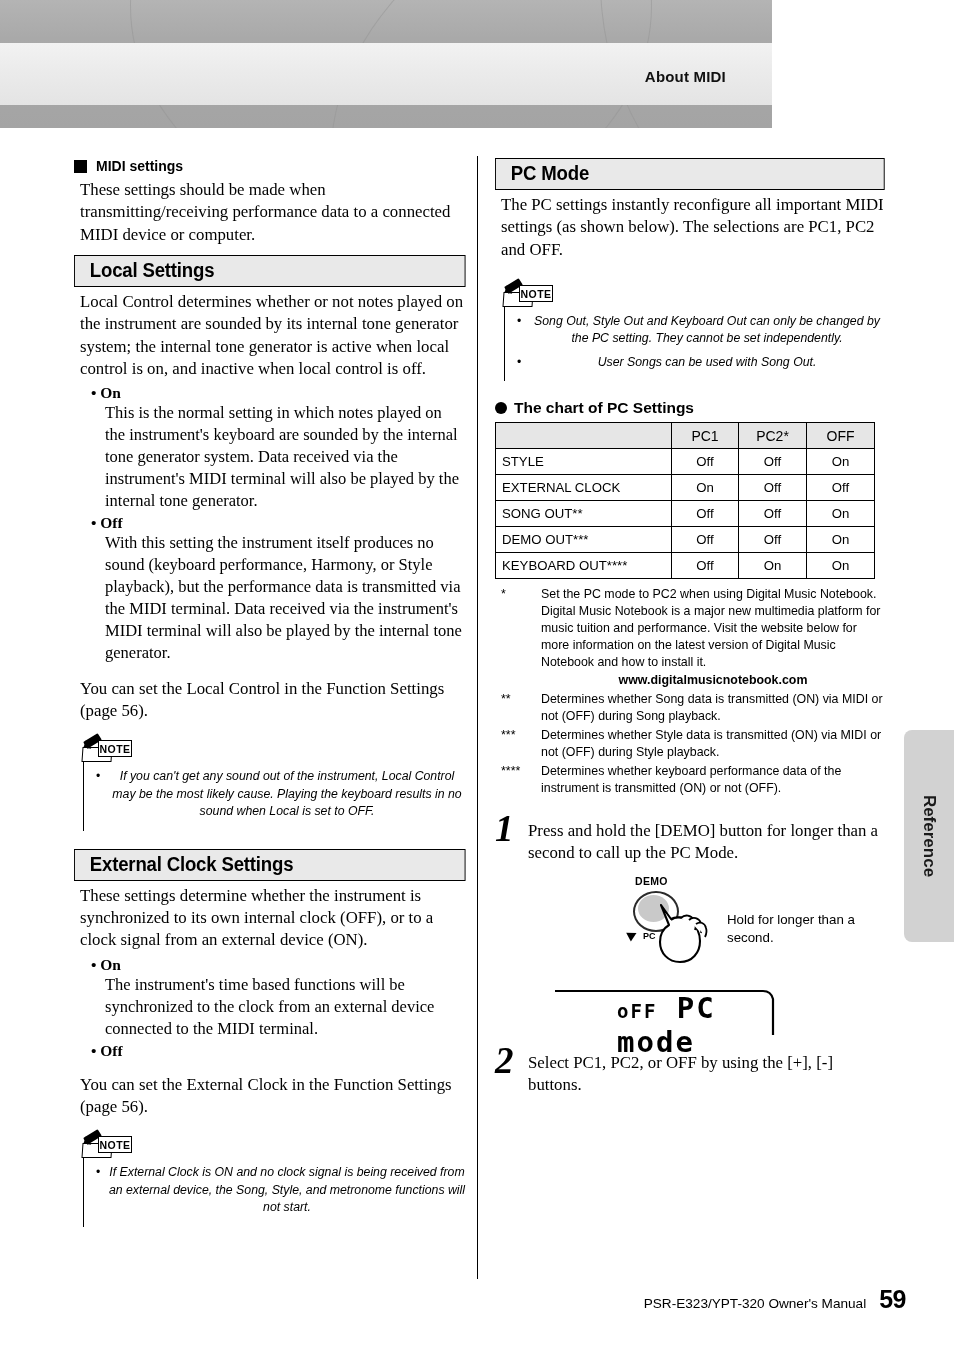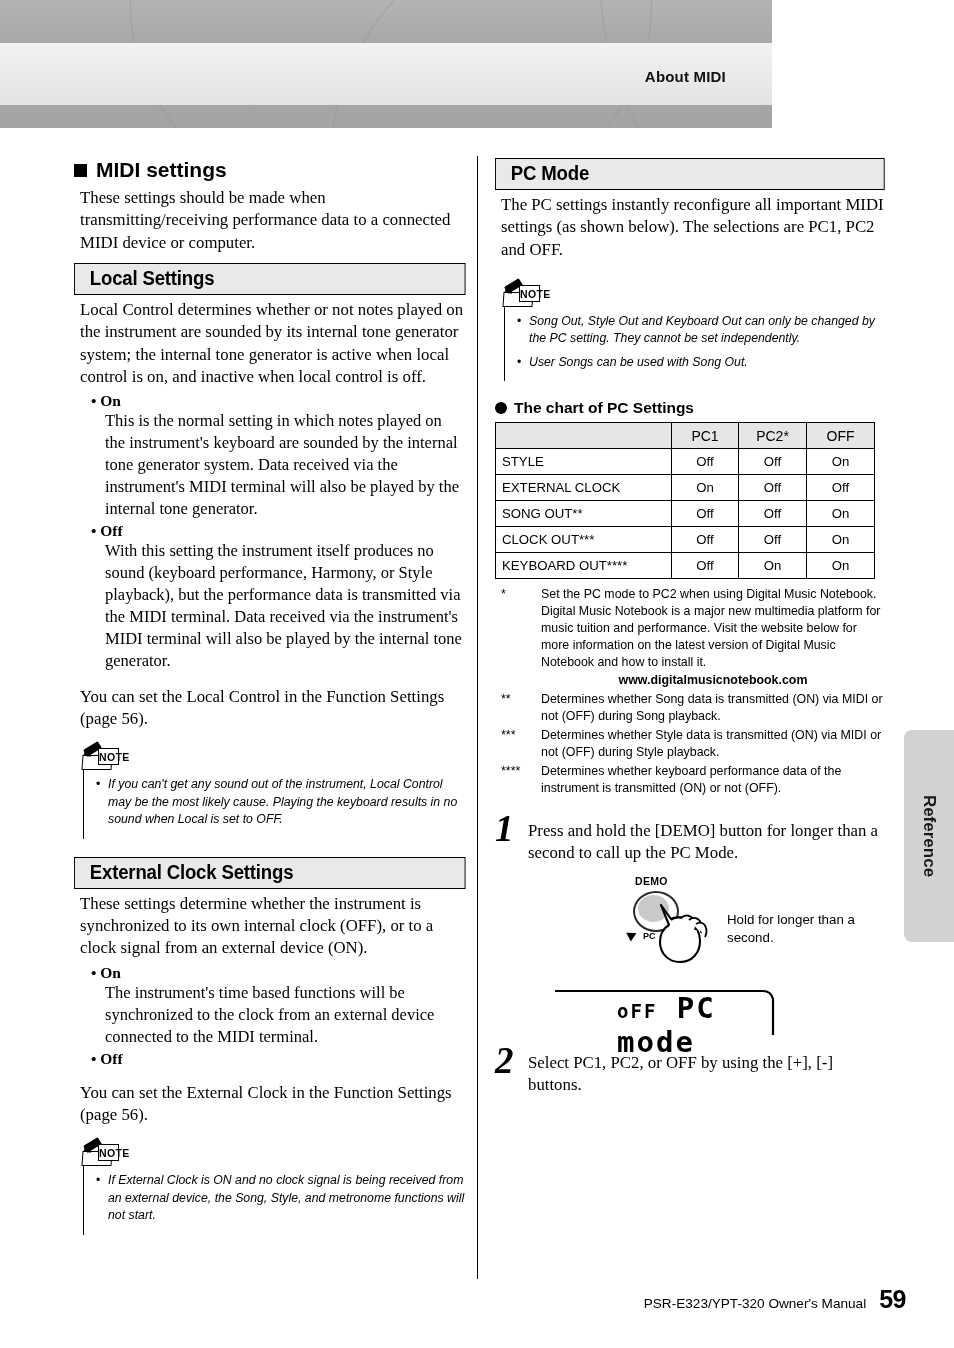--- a/index.html
+++ b/index.html
@@ -60,21 +60,21 @@
   .col-divider {
     position: absolute;
     left: 477px; top: 156px;
     width: 1px; height: 1123px;
     background: #000;
   }
 
   
   .h-square {
     font-family: "Liberation Sans", sans-serif;
-    font-size: 21px;
+    font-size: 14px;
     font-weight: bold;
     margin: 0 0 5px 0;
     line-height: 1.15;
     display: flex;
     align-items: center;
     gap: 9px;
   }
   .sq-marker {
     display: inline-block;
     width: 13px; height: 13px;
@@ -125,21 +125,21 @@
     position: relative;
     padding-left: 2px;
   }
   .note-badge {
     position: relative;
     width: 62px; height: 24px;
   }
   .note-badge .nb-box {
     position: absolute;
     left: 18px; top: 2px;
-    width: 21px; height: 17px;
+    width: 34px; height: 17px;
     border: 1.5px solid #000;
     background: #fff;
     font-family: "Liberation Sans Narrow","Liberation Sans", sans-serif;
     font-size: 10.5px;
     font-weight: bold;
     letter-spacing: .4px;
     text-align: center;
     line-height: 17px;
     box-sizing: border-box;
   }
@@ -165,20 +165,21 @@
     width: 0; height: 0;
     border-left: 5px solid transparent;
     border-right: 5px solid transparent;
     border-bottom: 6px solid #000;
     transform: rotate(-122deg);
   }
   .note-body {
     border-left: 1.4px solid #000;
     margin-left: 3px;
     padding: 6px 0 10px 12px;
+    text-align: center;
   }
   .note-item {
     font-family: "Liberation Sans", sans-serif;
     font-style: italic;
     font-size: 12.3px;
     line-height: 1.42;
     margin: 0 0 6px 0;
     padding-left: 12px;
     position: relative;
   }
@@ -519,21 +520,21 @@
         <td class="val">Off</td>
         <td class="val">Off</td>
       </tr>
       <tr>
         <td class="rowlabel">SONG OUT**</td>
         <td class="val">Off</td>
         <td class="val">Off</td>
         <td class="val">On</td>
       </tr>
       <tr>
-        <td class="rowlabel">CLOCK OUT***</td>
+        <td class="rowlabel">DEMO OUT***</td>
         <td class="val">Off</td>
         <td class="val">Off</td>
         <td class="val">On</td>
       </tr>
       <tr>
         <td class="rowlabel">KEYBOARD OUT****</td>
         <td class="val">Off</td>
         <td class="val">On</td>
         <td class="val">On</td>
       </tr>

